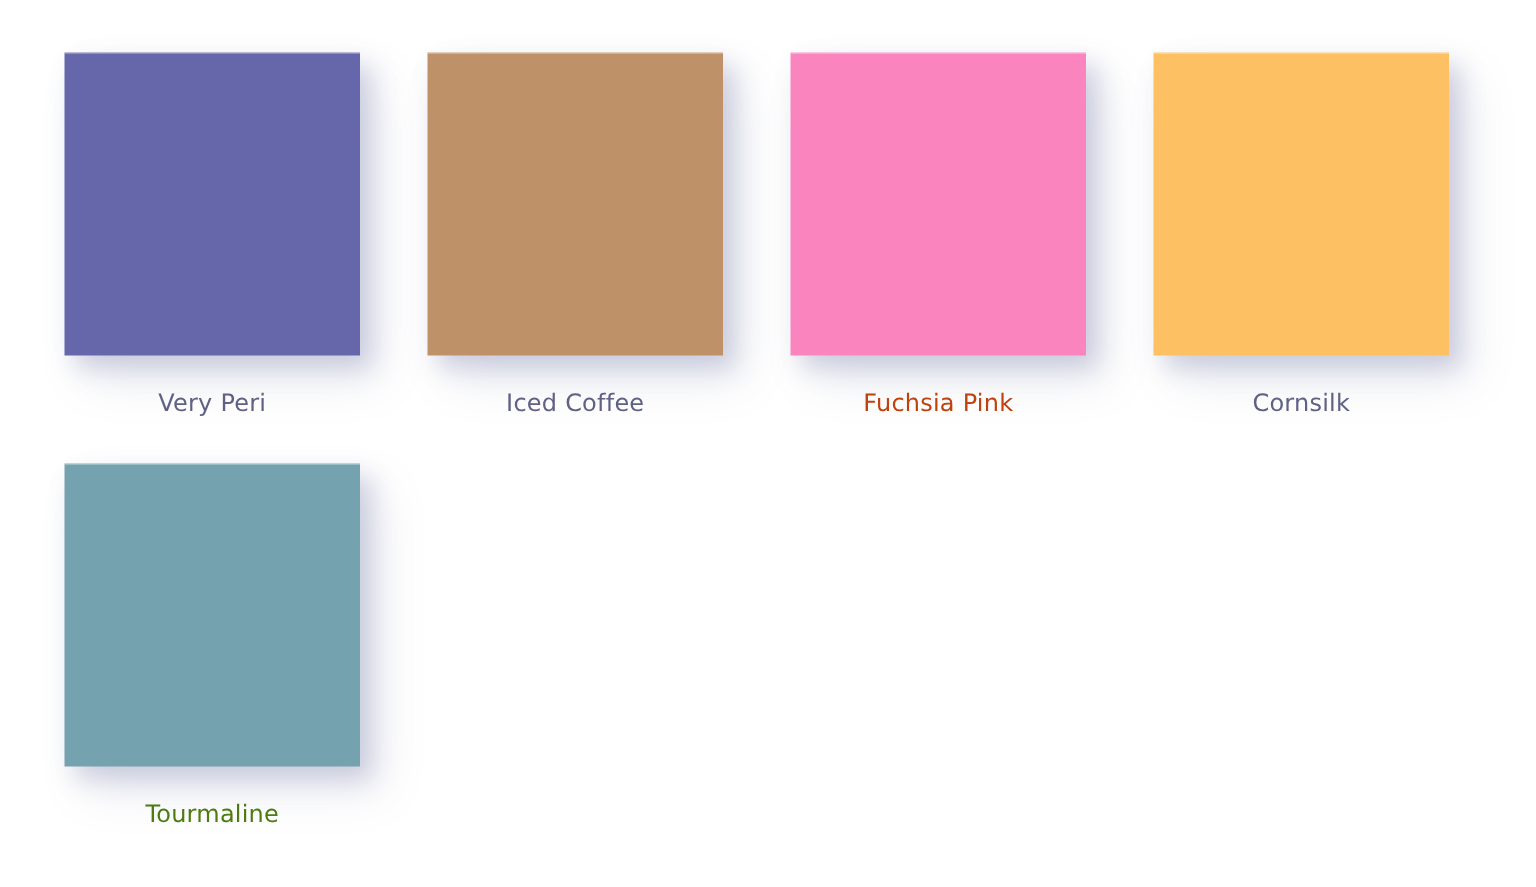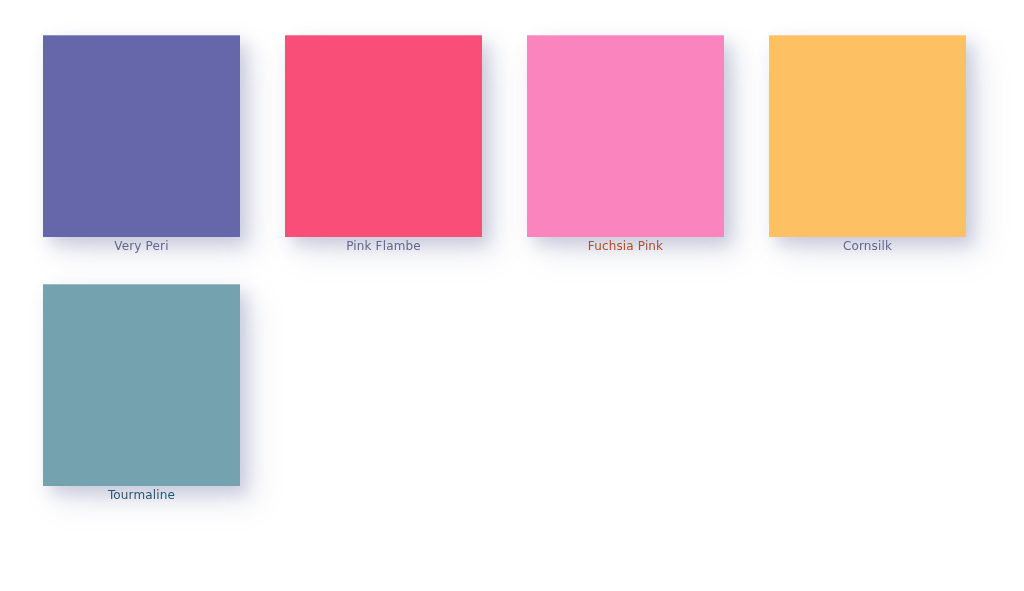--- a/index.html
+++ b/index.html
@@ -54,58 +54,58 @@
     content: "";
     position: absolute;
     top: 0;
     left: 0;
     right: 0;
     height: 1px;
     background: rgba(255, 255, 255, 0.28);
   }
 
   .swatch-label {
-    margin-top: 2px;
-    font-size: 12px;
+    margin-top: 22px;
+    font-size: 16px;
     line-height: 1.2;
     letter-spacing: 0.15px;
     text-align: right;
     white-space: nowrap;
     color: #5f6185;
   }
 </style>
 </head>
 <body style="background: rgb(255, 255, 255);">
 
 <div class="palette">
 
   <div class="swatch-grid">
 
     <div class="swatch-cell">
       <div class="swatch-chip" style="background: rgb(102, 103, 171);"></div>
       <div class="swatch-label" style="color: rgb(95, 97, 133);">Very Peri</div>
     </div>
 
 
+    <div class="swatch-cell">
+      <div class="swatch-chip" style="background: rgb(191, 145, 105);"></div>
+      <div class="swatch-label" style="color: rgb(95, 97, 133);">Iced Coffee</div>
+    </div>
 
-    <div class="swatch-cell">
-      <div class="swatch-chip" style="background: rgb(249, 78, 119);"></div>
-      <div class="swatch-label" style="color: rgb(95, 97, 133);">Pink Flambe</div>
-    </div>
 
     <div class="swatch-cell">
       <div class="swatch-chip" style="background: rgb(250, 133, 190);"></div>
       <div class="swatch-label" style="color: #c2410c;">Fuchsia Pink</div>
     </div>
 
 
     <div class="swatch-cell">
       <div class="swatch-chip" style="background: rgb(253, 193, 99);"></div>
       <div class="swatch-label" style="color: rgb(95, 97, 133);">Cornsilk</div>
     </div>
 
     <div class="swatch-cell">
       <div class="swatch-chip" style="background: rgb(116, 162, 174);"></div>
-      <div class="swatch-label" style="color: #0c4a6e;">Tourmaline</div>
+      <div class="swatch-label" style="color: #4d7c0f;">Tourmaline</div>
     </div>
 
   </div>
 </div>
 
 </body></html>

